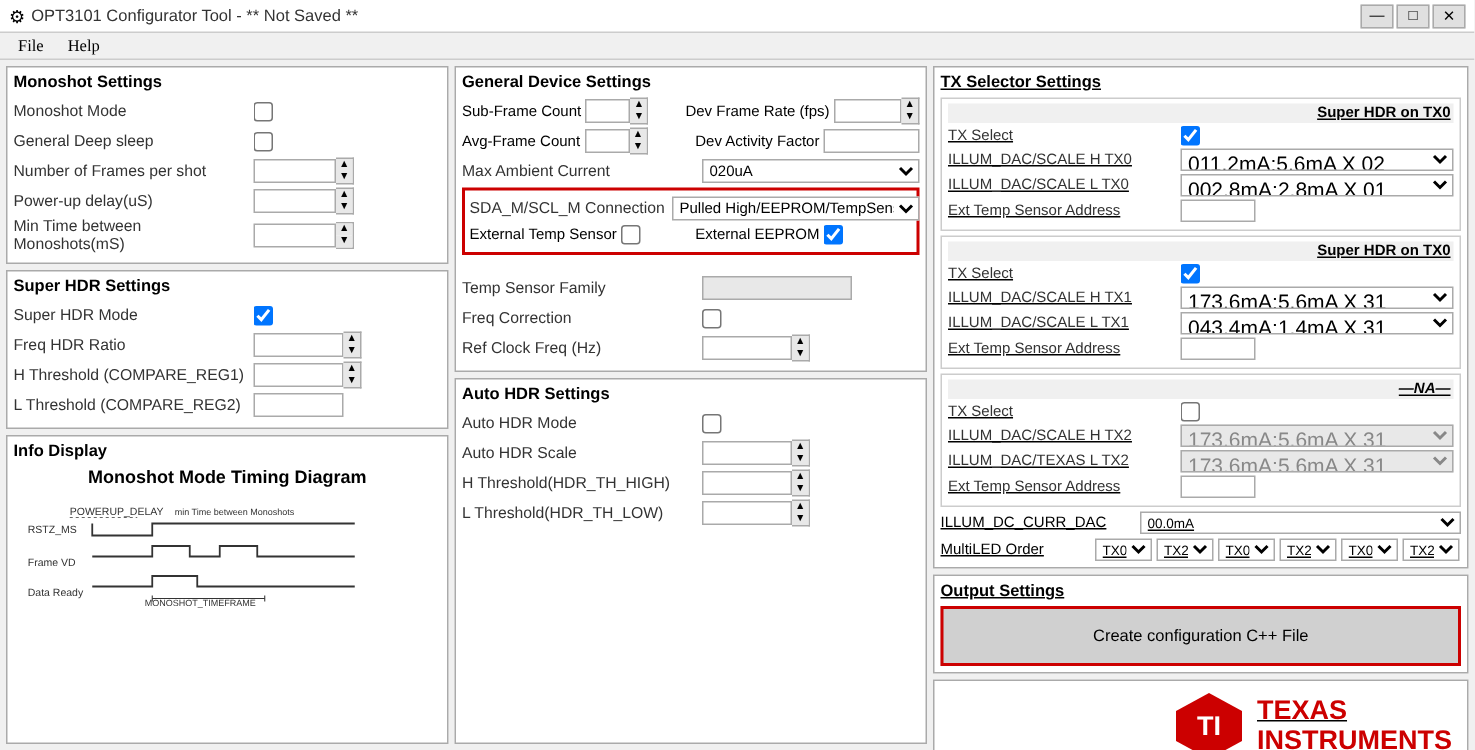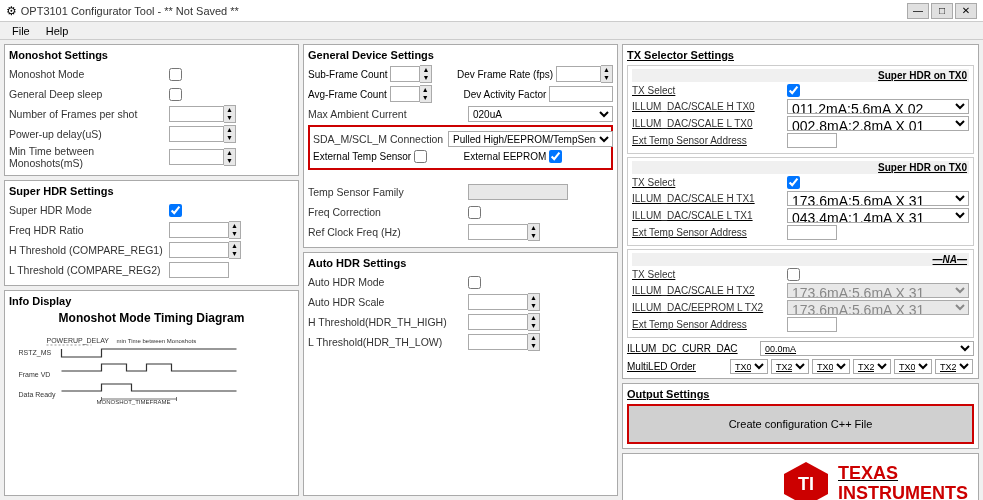--- a/index.html
+++ b/index.html
@@ -33,20 +33,21 @@
       cursor: pointer;
     }
     
     .menu-bar {
       background: #f0f0f0;
       height: 18px;
       display: flex;
       align-items: center;
       padding: 0 4px;
       border-bottom: 1px solid #ccc;
+      font-family: Liberation Serif, serif;
     }
     .menu-item { padding: 1px 8px; font-size: 11px; cursor: pointer; }
 
     
     .main-content {
       display: flex;
       height: calc(500px - 40px);
       background: #f0f0f0;
       padding: 4px;
       gap: 4px;
@@ -565,21 +566,21 @@
           <span class="tx-label">TX Select</span>
           <input type="checkbox" style="">
         </div>
         <div class="tx-row">
           <span class="tx-label">ILLUM_DAC/SCALE H TX2</span>
           <select class="tx-select disabled-input">
             <option>173.6mA:5.6mA X 31</option>
           </select>
         </div>
         <div class="tx-row">
-          <span class="tx-label">ILLUM_DAC/EEPROM L TX2</span>
+          <span class="tx-label">ILLUM_DAC/TEXAS L TX2</span>
           <select class="tx-select disabled-input">
             <option>173.6mA:5.6mA X 31</option>
           </select>
         </div>
         <div class="tx-row">
           <span class="tx-label">Ext Temp Sensor Address</span>
           <input type="text" style="width: 50px; height: 15px; font-size: 9px;">
         </div>
       </div>
 

